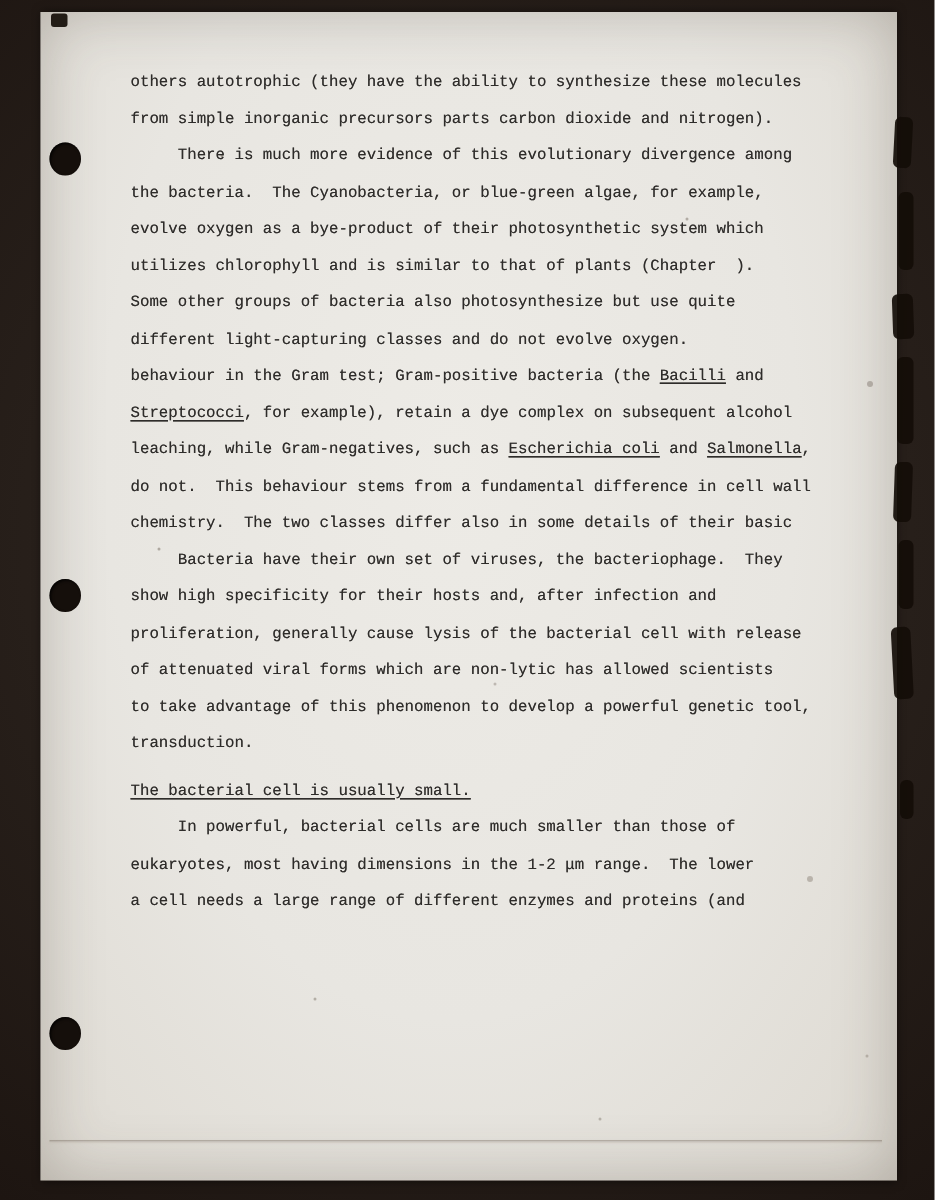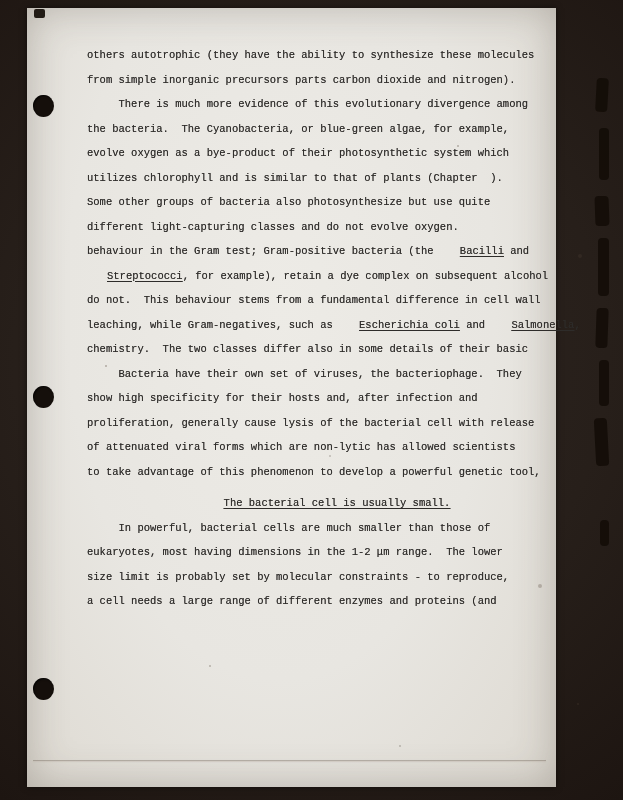--- a/index.html
+++ b/index.html
@@ -14,47 +14,45 @@
     position: absolute;
     inset: 0;
     width: 623px;
     height: 800px;
     background: radial-gradient(circle at 50% 45%, #2e2622 0%, #271f1a 55%, #1d1511 100%);
   }
   .paper {
     position: absolute;
     left: 27px;
     top: 8px;
-    width: 529px;
+    width: 571px;
     height: 779px;
     background: radial-gradient(ellipse at 48% 38%, #edebe6 0%, #e8e6e1 55%, #ddd9d1 100%);
     box-shadow: inset 0 0 42px rgba(70, 58, 45, 0.28), 0 0 6px rgba(0,0,0,0.5);
   }
   .text-block {
     position: absolute;
     left: 60px;
     top: 35px;
     width: 480px;
     color: #2e2c2a;
     font-size: 10.5px;
     line-height: 24.5px;
     text-shadow: 0 0 0.4px rgba(45,42,40,0.65);
   }
   .line {
     white-space: pre;
   }
   .line.heading {
     margin-top: 7px;
-    text-align: center;
   }
   .underline {
     text-decoration: underline;
     text-underline-offset: 2px;
     text-decoration-thickness: 1px;
-    margin-left: 20px;
   }
   .hole {
     position: absolute;
     width: 21px;
     height: 22px;
     border-radius: 50%;
     background: #150f0b;
     box-shadow: inset 1px 1px 2px rgba(0,0,0,0.8);
     left: 33px;
   }
@@ -117,32 +115,32 @@
         <div class="line"><span>others autotrophic (they have the ability to synthesize these molecules</span></div>
         <div class="line"><span>from simple inorganic precursors parts carbon dioxide and nitrogen).</span></div>
         <div class="line"><span>     There is much more evidence of this evolutionary divergence among</span></div>
         <div class="line"><span>the bacteria.  The Cyanobacteria, or blue-green algae, for example,</span></div>
         <div class="line"><span>evolve oxygen as a bye-product of their photosynthetic system which</span></div>
         <div class="line"><span>utilizes chlorophyll and is similar to that of plants (Chapter  ).</span></div>
         <div class="line"><span>Some other groups of bacteria also photosynthesize but use quite</span></div>
         <div class="line"><span>different light-capturing classes and do not evolve oxygen.</span></div>
         <div class="line"><span>behaviour in the Gram test; Gram-positive bacteria (the </span><span class="underline">Bacilli</span><span> and</span></div>
         <div class="line"><span class="underline">Streptococci</span><span>, for example), retain a dye complex on subsequent alcohol</span></div>
+        <div class="line"><span>leaching, while Gram-negatives, such as </span><span class="underline">Escherichia coli</span><span> and </span><span class="underline">Salmonella</span><span>,</span></div>
         <div class="line"><span>do not.  This behaviour stems from a fundamental difference in cell wall</span></div>
-        <div class="line"><span>leaching, while Gram-negatives, such as </span><span class="underline">Escherichia coli</span><span> and </span><span class="underline">Salmonella</span><span>,</span></div>
         <div class="line"><span>chemistry.  The two classes differ also in some details of their basic</span></div>
         <div class="line"><span>     Bacteria have their own set of viruses, the bacteriophage.  They</span></div>
         <div class="line"><span>show high specificity for their hosts and, after infection and</span></div>
         <div class="line"><span>proliferation, generally cause lysis of the bacterial cell with release</span></div>
         <div class="line"><span>of attenuated viral forms which are non-lytic has allowed scientists</span></div>
         <div class="line"><span>to take advantage of this phenomenon to develop a powerful genetic tool,</span></div>
+        <div class="line"><span>transduction.</span></div>
         <div class="line heading"><span class="underline">The bacterial cell is usually small.</span></div>
         <div class="line"><span>     In powerful, bacterial cells are much smaller than those of</span></div>
         <div class="line"><span>eukaryotes, most having dimensions in the 1-2 μm range.  The lower</span></div>
-        <div class="line"><span>size limit is probably set by molecular constraints - to reproduce,</span></div>
         <div class="line"><span>a cell needs a large range of different enzymes and proteins (and</span></div>
       </div>
   </div>
 
   <div class="hole hole-1"></div>
   <div class="hole hole-2"></div>
   <div class="hole hole-3"></div>
 
   <div class="edge-marks">
     <div class="edge-mark em1"></div>

